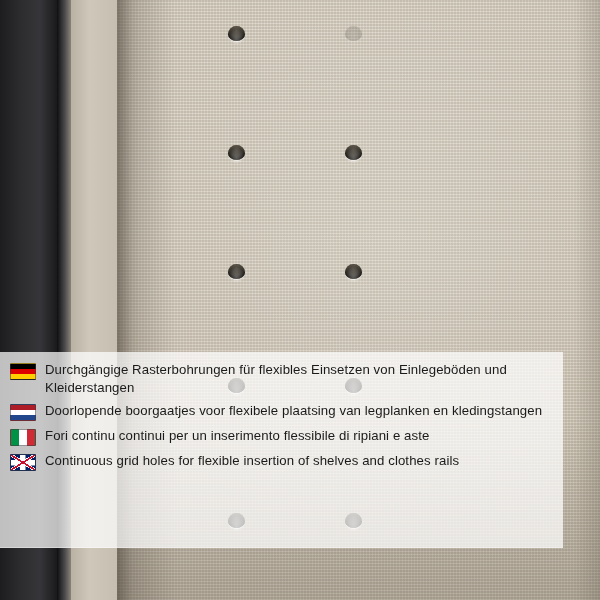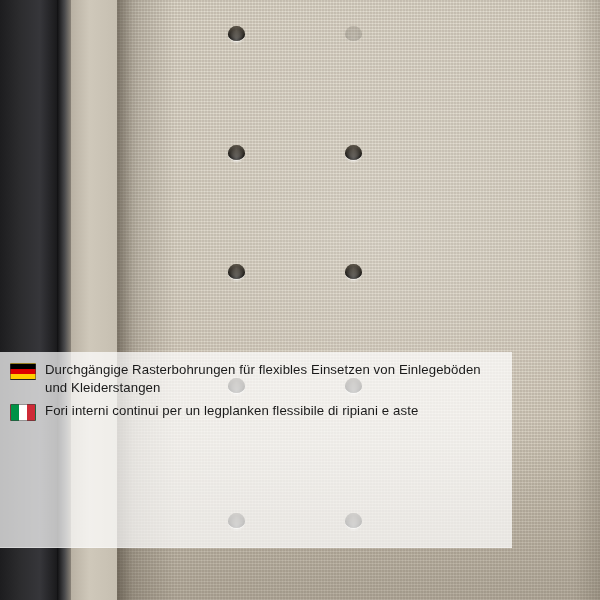--- a/index.html
+++ b/index.html
@@ -103,21 +103,21 @@
     border-radius: 50%;
     background: radial-gradient(ellipse at 50% 80%, rgba(255,255,255,.30) 0%, rgba(255,255,255,0) 60%);
     pointer-events: none;
   }
 
   
   .caption-overlay {
     position: absolute;
     left: 0;
     top: 352px;
-    width: 512px;
+    width: 563px;
     height: 196px;
     background: rgba(255,255,255,.72);
     box-shadow: 0 -1px 0 rgba(255,255,255,.35) inset;
   }
   .caption-list {
     position: absolute;
     inset: 0;
     padding: 9px 14px 6px 10px;
     box-sizing: border-box;
     display: flex;
@@ -201,23 +201,31 @@
 
   <div class="caption-overlay">
     <div class="caption-list">
 
       <div class="caption-row">
         <span class="flag flag-de"></span>
         <span class="caption-text">Durchgängige Rasterbohrungen für flexibles Einsetzen von Einlegeböden und Kleiderstangen</span>
       </div>
 
 
+      <div class="caption-row">
+        <span class="flag flag-nl"></span>
+        <span class="caption-text">Doorlopende boorgaatjes voor flexibele plaatsing van legplanken en kledingstangen</span>
+      </div>
 
       <div class="caption-row">
         <span class="flag flag-it"></span>
-        <span class="caption-text">Fori interni continui per un legplanken flessibile di ripiani e aste</span>
-      </div>
-
+        <span class="caption-text">Fori continu continui per un inserimento flessibile di ripiani e aste</span>
+      </div>
+
+      <div class="caption-row">
+        <span class="flag flag-gb"></span>
+        <span class="caption-text">Continuous grid holes for flexible insertion of shelves and clothes rails</span>
+      </div>
 
     </div>
   </div>
 
 </div>
 
 </body></html>

